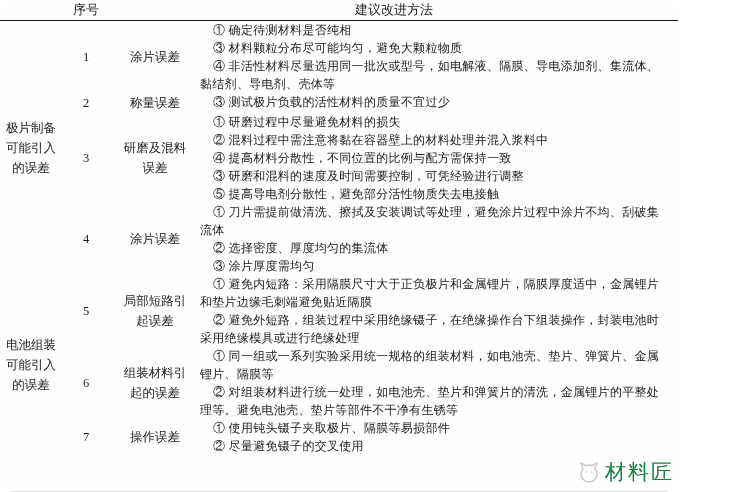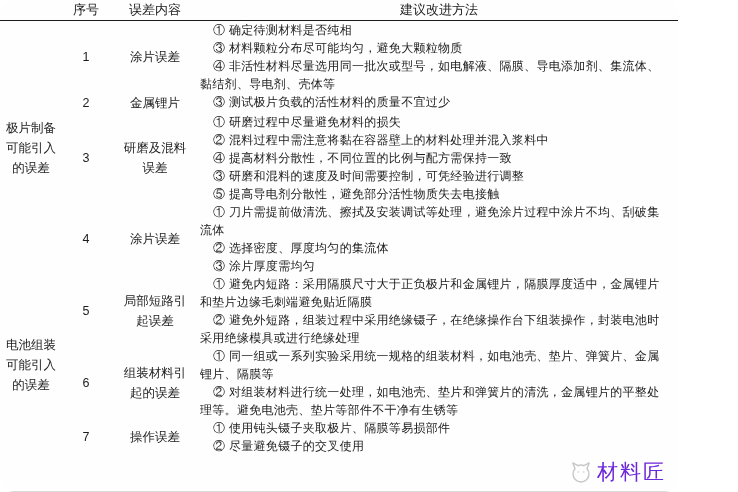--- a/index.html
+++ b/index.html
@@ -2,21 +2,21 @@
 <html><head>
 <meta charset="utf-8">
 <style>
   html, body { margin: 0; padding: 0; }
   body { background: #ffffff; }
   .page {
     position: relative;
     width: 678px;
     height: 492px;
     background: #fefefe;
-    font-family: Liberation Sans, sans-serif;
+    font-family: Liberation Serif, serif;
     color: #1c1c1c;
     overflow: hidden;
     border-radius: 14px;
   }
   
   .thead {
     display: flex;
     height: 20px;
     align-items: center;
     border-bottom: 1.5px solid #1c1c1c;
@@ -62,47 +62,46 @@
   .sug-cell p {
     margin: 0;
     font-size: 12px;
     line-height: 18px;
     text-indent: 13px;
     letter-spacing: 0.3px;
   }
   
   .watermark {
     position: absolute;
-    right: 12px;
+    right: 4px;
     bottom: 6px;
     display: flex;
     align-items: center;
     gap: 4px;
-    color: #6d28d9;
+    color: #15803d;
     font-size: 21px;
     letter-spacing: 2px;
     user-select: none;
   }
   .watermark svg { display: block; }
   .bottom-rule {
     position: absolute;
     left: 0; right: 0; bottom: 0;
     height: 1px;
     background: #dcdcdc;
   }
 </style>
 </head>
 <body>
 
 <div class="page">
 
   <div class="thead">
     <span class="h-cat"></span>
     <span class="h-index">序号</span>
-    <span class="h-type">误差内容</span>
     <span class="h-method">建议改进方法</span>
   </div>
 
   <div class="tbody">
 
     <div class="group">
       <div class="cat-cell">极片制备
 可能引入
 的误差</div>
       <div class="rows">
@@ -112,21 +111,21 @@
           <div class="type-cell">涂片误差</div>
           <div class="sug-cell">
             <p>① 确定待测材料是否纯相</p>
             <p>③ 材料颗粒分布尽可能均匀，避免大颗粒物质</p>
             <p>④ 非活性材料尽量选用同一批次或型号，如电解液、隔膜、导电添加剂、集流体、黏结剂、导电剂、壳体等</p>
           </div>
         </div>
 
         <div class="row">
           <div class="num-cell">2</div>
-          <div class="type-cell">金属锂片</div>
+          <div class="type-cell">称量误差</div>
           <div class="sug-cell">
             <p>③ 测试极片负载的活性材料的质量不宜过少</p>
           </div>
         </div>
 
         <div class="row">
           <div class="num-cell">3</div>
           <div class="type-cell">研磨及混料
 误差</div>
           <div class="sug-cell">

